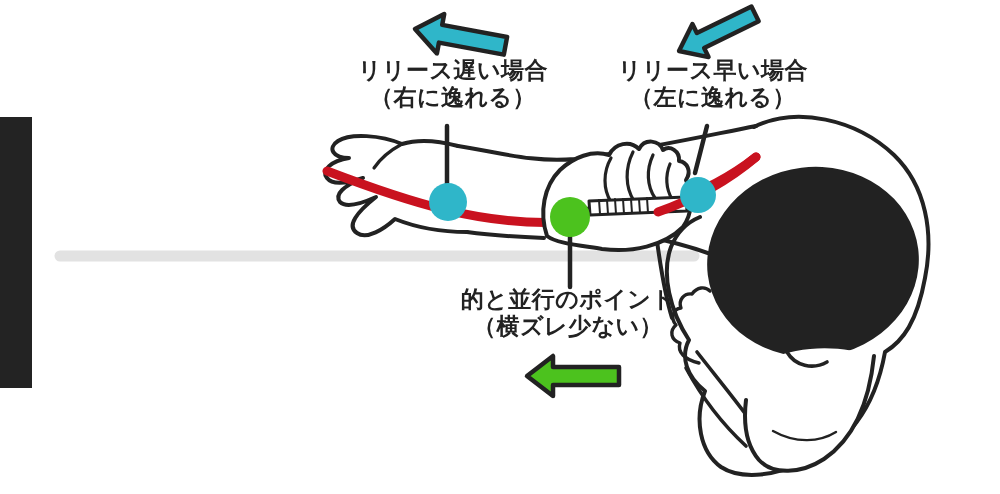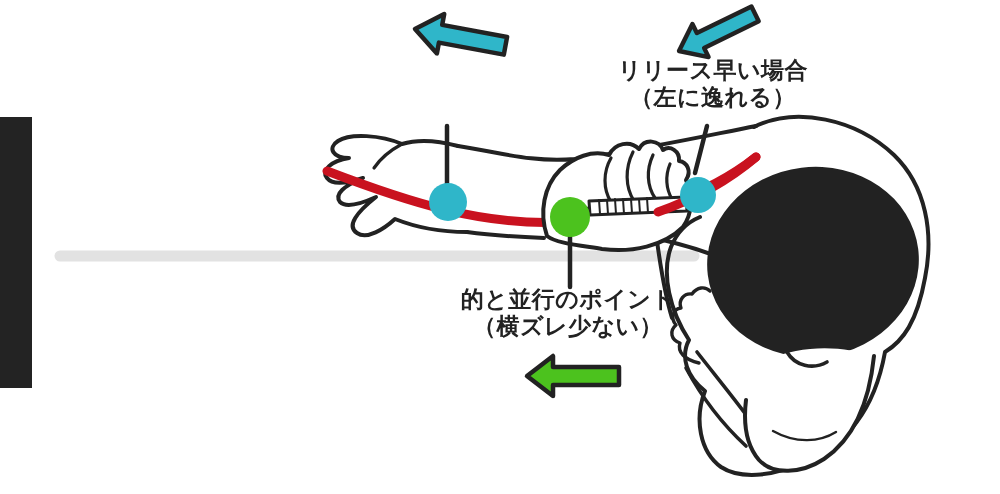--- a/index.html
+++ b/index.html
@@ -87,20 +87,24 @@
 
     <circle cx="448" cy="202" r="19" fill="#2FB6C9"></circle>
     <circle cx="570" cy="217" r="20" fill="#4CC21E"></circle>
     <circle cx="698" cy="195" r="18" fill="#2FB6C9"></circle>
 
     <path d="M 0,0 L 26,-20 L 26,-9 L 92,-9 L 92,9 L 26,9 L 26,20 Z" transform="translate(415,29) rotate(10.5)" stroke-width="4.5" stroke-linejoin="round" fill="#2FB6C9" stroke="#222222"></path>
     <path d="M 0,0 L 26,-20 L 26,-9 L 92,-9 L 92,9 L 26,9 L 26,20 Z" transform="translate(679,51) rotate(-26) scale(0.92)" stroke-width="4.8" stroke-linejoin="round" fill="#2FB6C9" stroke="#222222"></path>
     <path d="M 0,0 L 26,-20 L 26,-9 L 92,-9 L 92,9 L 26,9 L 26,20 Z" transform="translate(527,376)" stroke-width="4.5" stroke-linejoin="round" fill="#4CC21E" stroke="#222222"></path>
   </svg>
 
+  <div id="label-late" class="label">
+    <span>リリース遅い場合</span>
+    <span>（右に逸れる）</span>
+  </div>
 
   <div id="label-early" class="label">
     <span>リリース早い場合</span>
     <span>（左に逸れる）</span>
   </div>
 
   <div id="label-parallel" class="label">
     <span>的と並行のポイント</span>
     <span>（横ズレ少ない）</span>
   </div>

